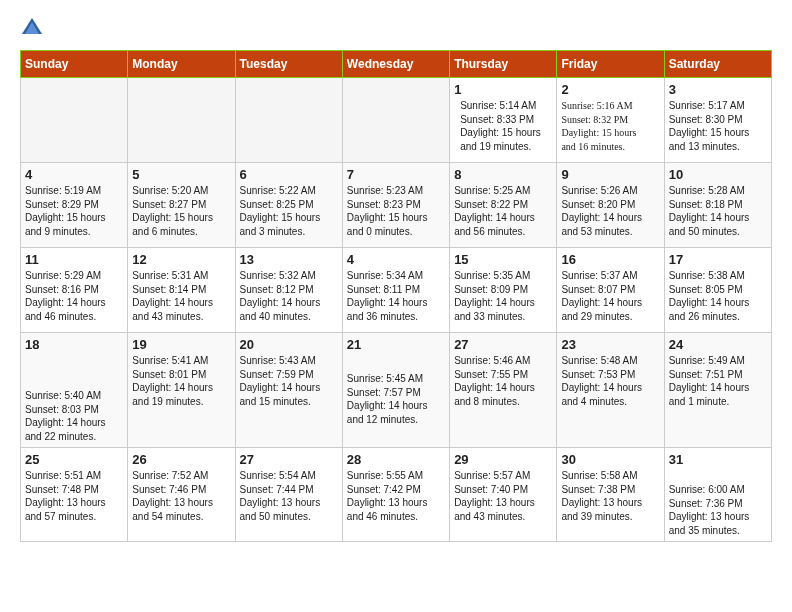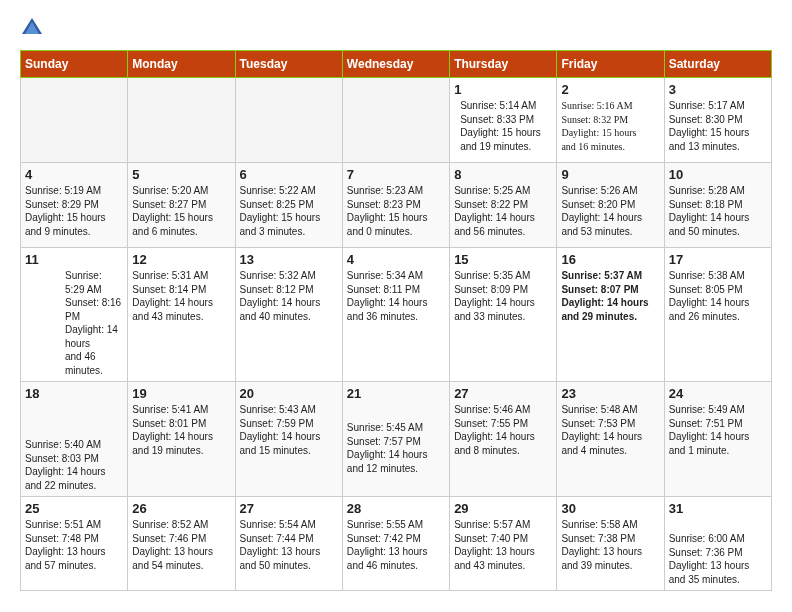--- a/index.html
+++ b/index.html
@@ -130,21 +130,21 @@
             <span class="day-num">10</span>
             <div class="day-info" style="white-space: pre-line;">Sunrise: 5:28 AM
 Sunset: 8:18 PM
 Daylight: 14 hours
 and 50 minutes.</div>
           </td>
         </tr>
         <tr>
           <td>
             <span class="day-num">11</span>
-            <div class="day-info" style="white-space: pre-line; margin-left: 40px;">Sunrise: 5:29 AM
+            <div class="day-info" style="white-space: pre-line;">Sunrise: 5:29 AM
 Sunset: 8:16 PM
 Daylight: 14 hours
 and 46 minutes.</div>
           </td>
           <td>
             <span class="day-num">12</span>
             <div class="day-info" style="white-space: pre-line;">Sunrise: 5:31 AM
 Sunset: 8:14 PM
 Daylight: 14 hours
 and 43 minutes.</div>
@@ -165,21 +165,21 @@
           </td>
           <td>
             <span class="day-num">15</span>
             <div class="day-info" style="white-space: pre-line;">Sunrise: 5:35 AM
 Sunset: 8:09 PM
 Daylight: 14 hours
 and 33 minutes.</div>
           </td>
           <td>
             <span class="day-num">16</span>
-            <div class="day-info" style="white-space: pre-line; font-weight: bold;">Sunrise: 5:37 AM
+            <div class="day-info" style="white-space: pre-line;">Sunrise: 5:37 AM
 Sunset: 8:07 PM
 Daylight: 14 hours
 and 29 minutes.</div>
           </td>
           <td>
             <span class="day-num">17</span>
             <div class="day-info" style="white-space: pre-line;">Sunrise: 5:38 AM
 Sunset: 8:05 PM
 Daylight: 14 hours
 and 26 minutes.</div>
@@ -239,21 +239,21 @@
         <tr>
           <td>
             <span class="day-num">25</span>
             <div class="day-info" style="white-space: pre-line;">Sunrise: 5:51 AM
 Sunset: 7:48 PM
 Daylight: 13 hours
 and 57 minutes.</div>
           </td>
           <td>
             <span class="day-num">26</span>
-            <div class="day-info" style="white-space: pre-line;">Sunrise: 8:52 AM
+            <div class="day-info" style="white-space: pre-line;">Sunrise: 7:52 AM
 Sunset: 7:46 PM
 Daylight: 13 hours
 and 54 minutes.</div>
           </td>
           <td>
             <span class="day-num">27</span>
             <div class="day-info" style="white-space: pre-line;">Sunrise: 5:54 AM
 Sunset: 7:44 PM
 Daylight: 13 hours
 and 50 minutes.</div>

